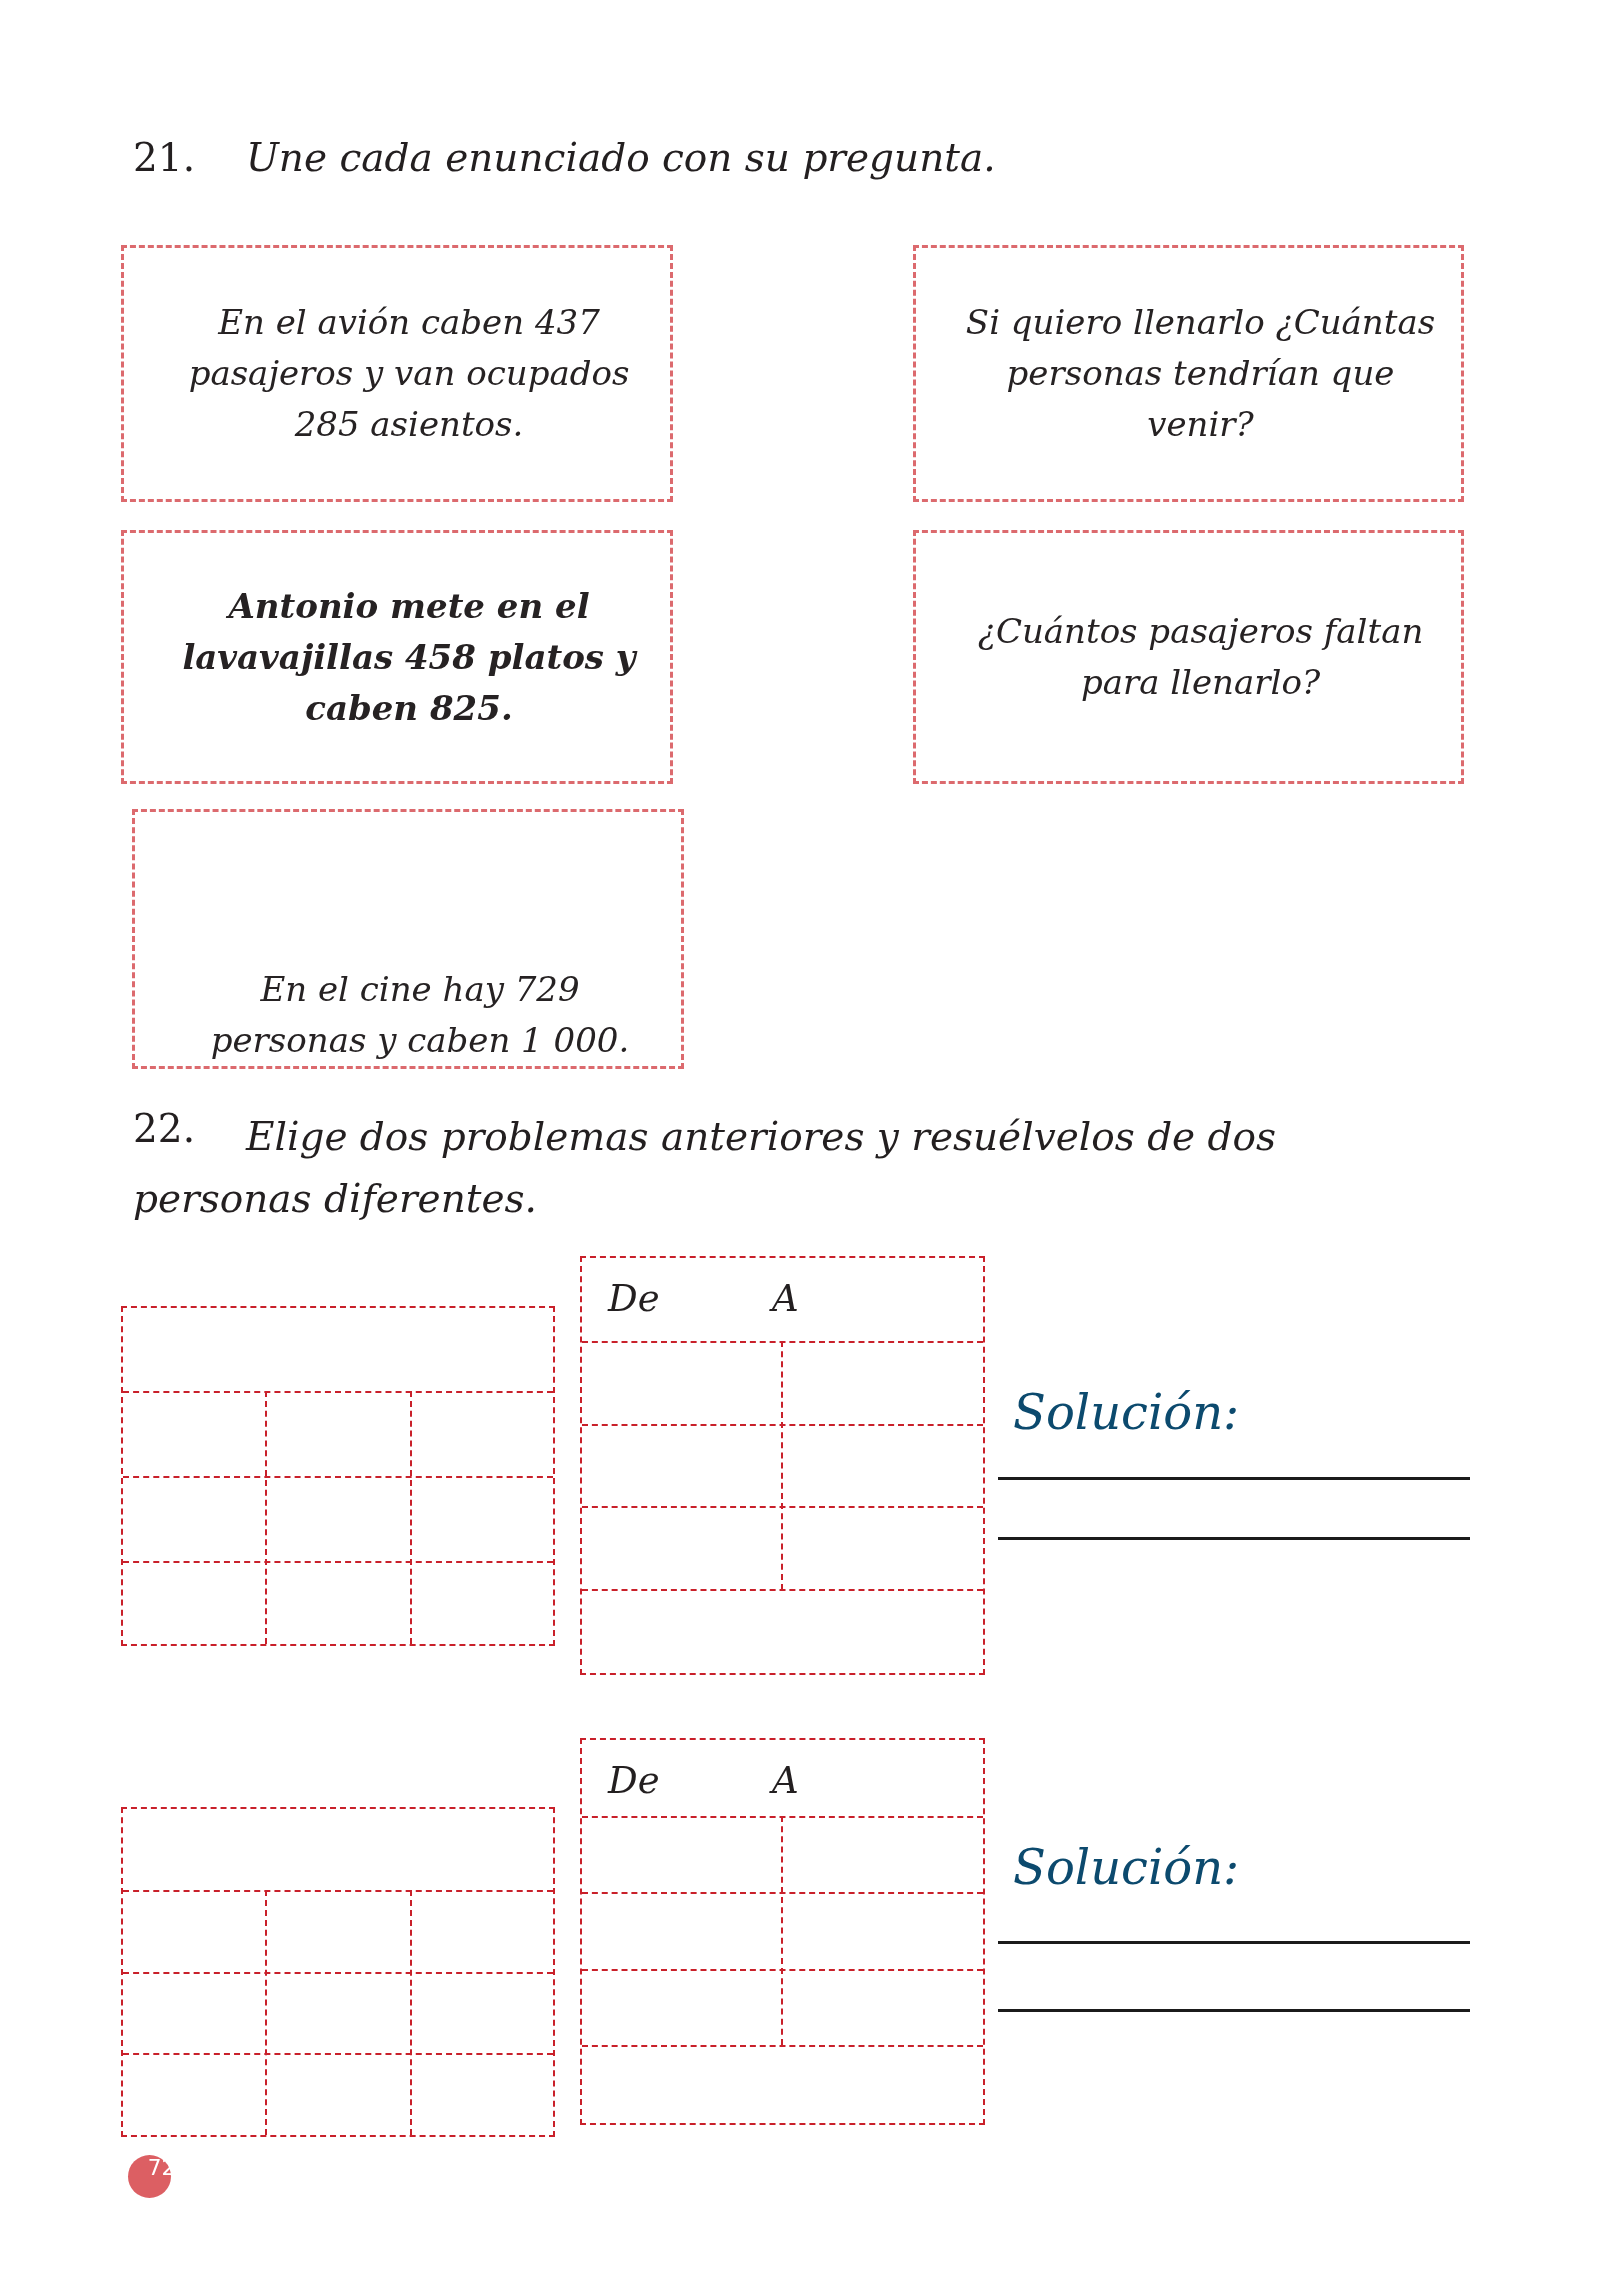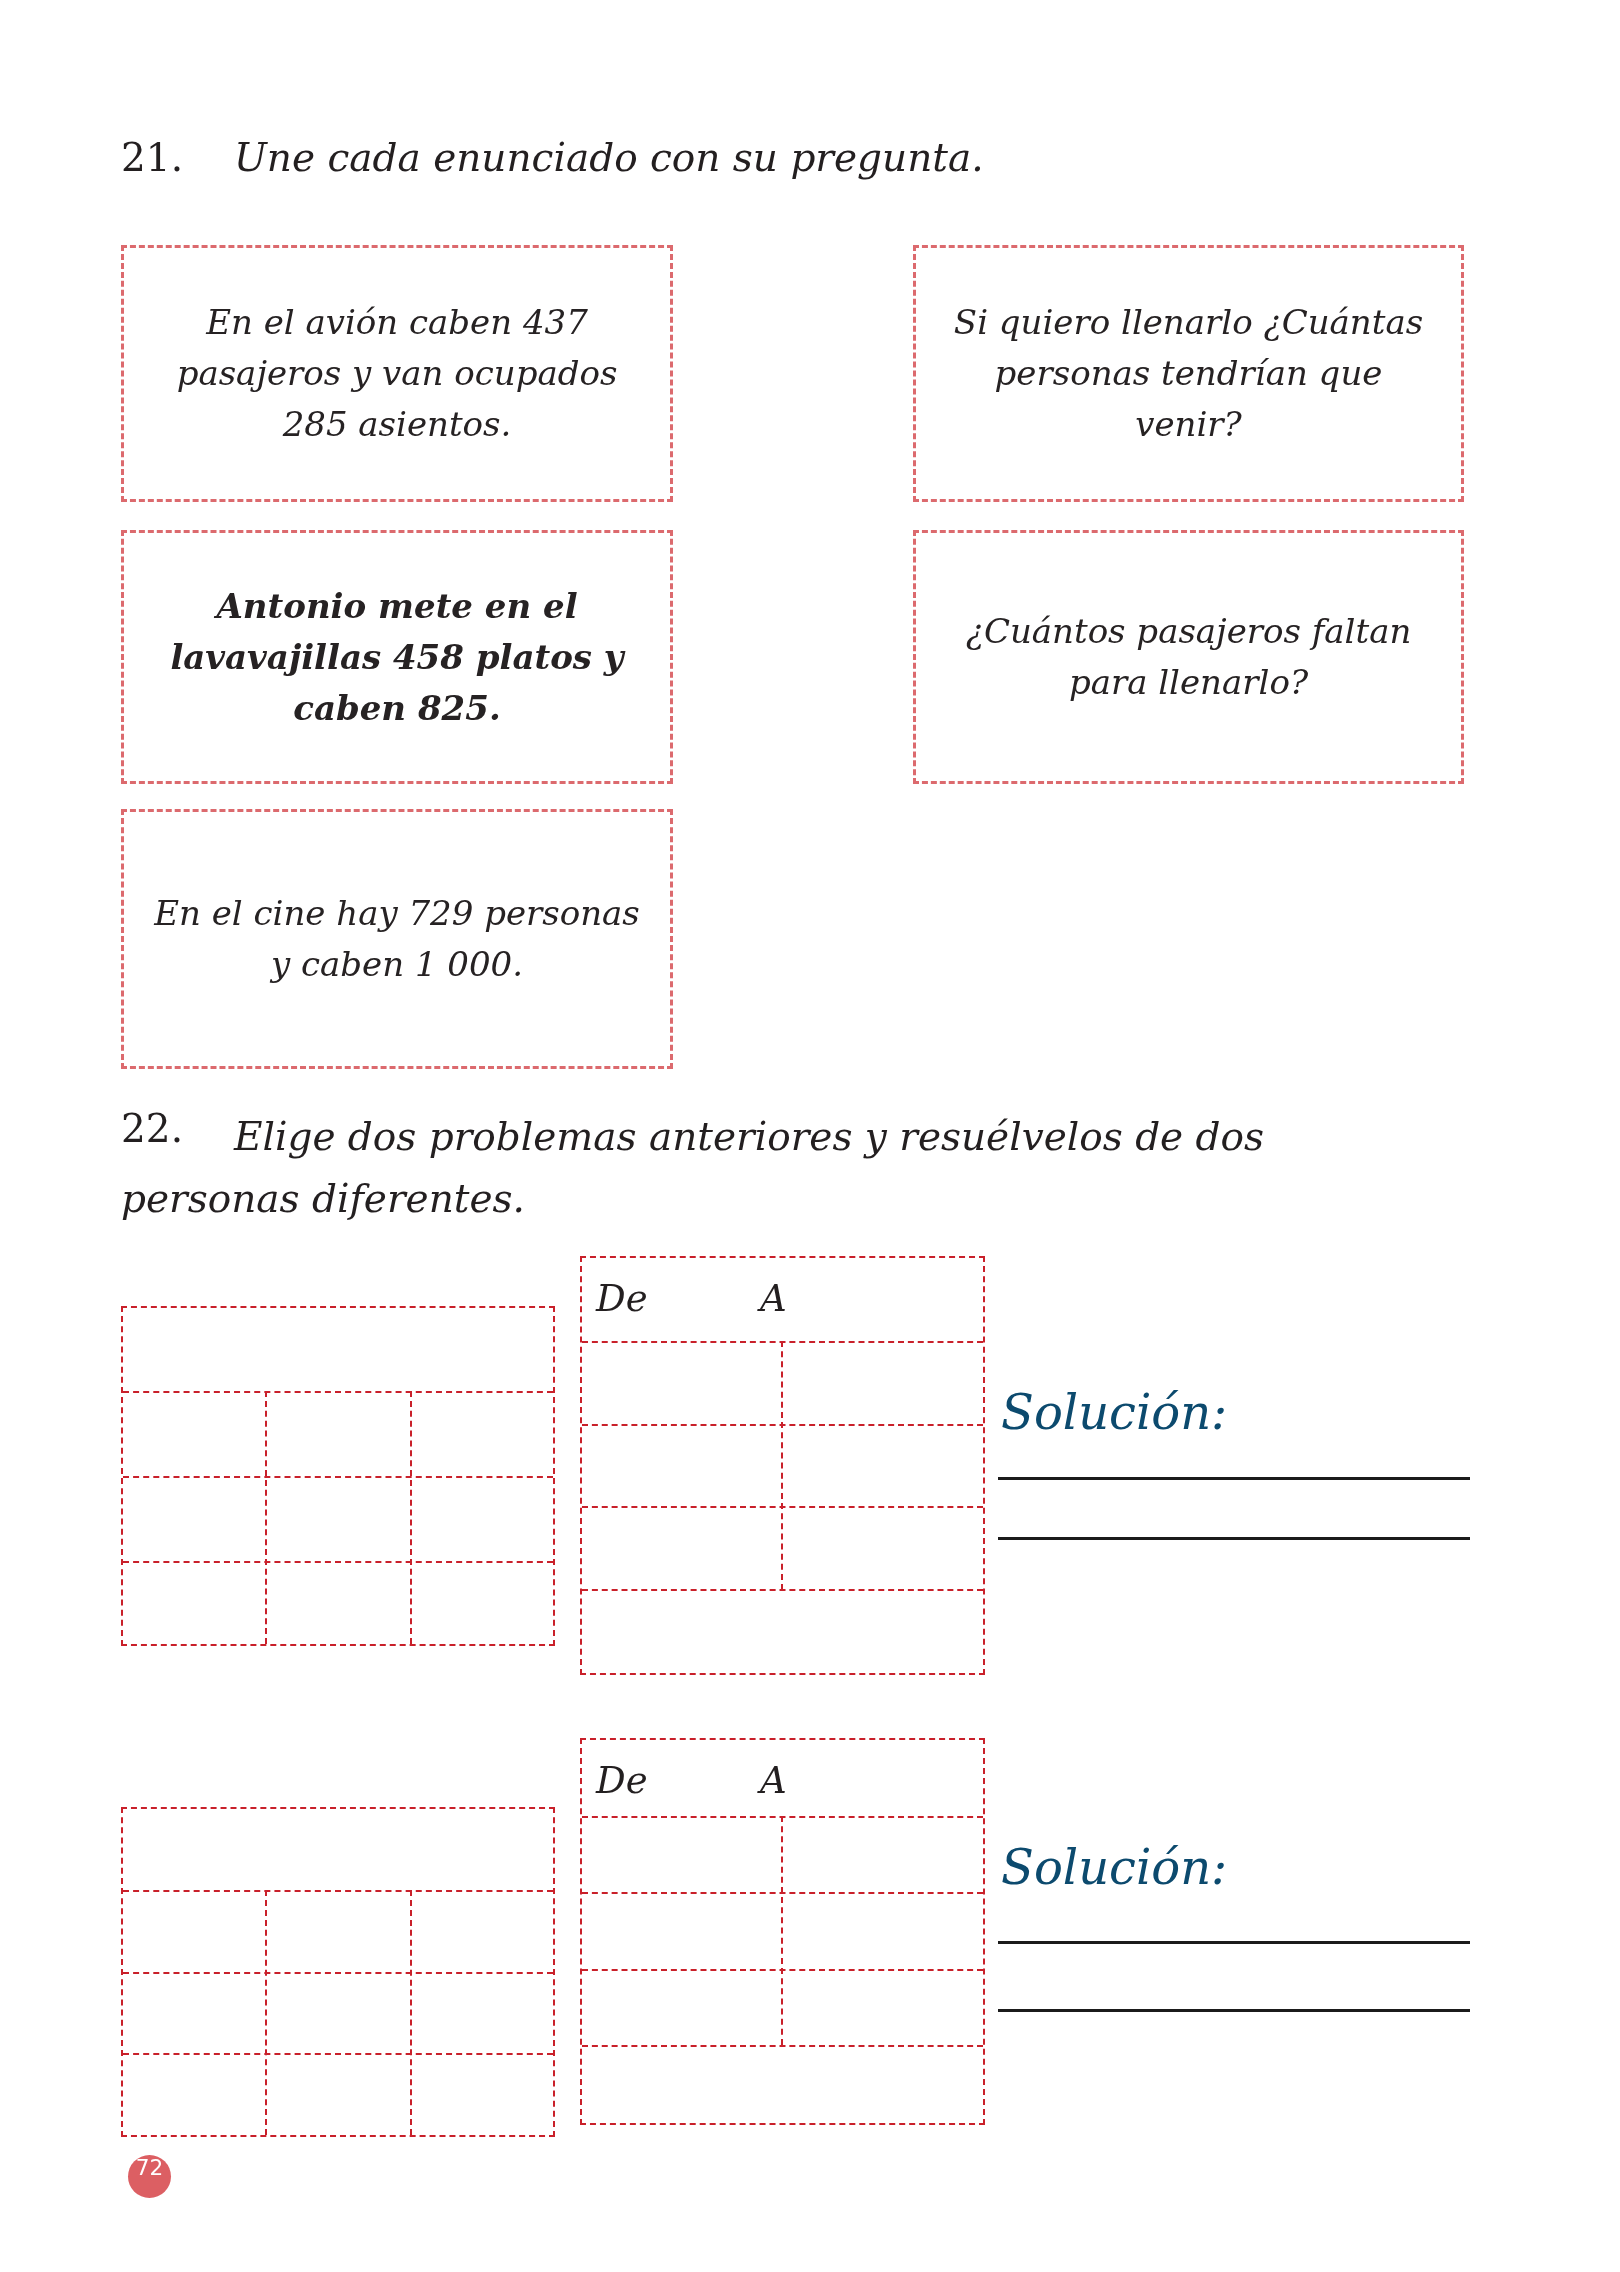--- a/index.html
+++ b/index.html
@@ -5,21 +5,21 @@
   html,body{margin:0;padding:0;background:#ffffff;}
   .page{
     position:relative;
     width:1620px;
     height:2273px;
     background:#ffffff;
     font-family:"DejaVu Serif",serif;
     color:#231f20;
     overflow:hidden;
   }
-  *{box-sizing:border-box;}
+  *{box-sizing:border-box;padding-left:12px;}
 
   
   .exnum{
     position:absolute;
     font-size:39px;
     font-style:normal;
     color:#231f20;
   }
   #ex21-num{left:121px;top:135px;}
   #ex21-title{
@@ -41,21 +41,21 @@
     display:flex;align-items:center;justify-content:center;
     background:#ffffff;
   }
   .cardtext{
     display:block;text-align:center;
     font-size:34px;line-height:1.5;font-style:italic;
     color:#262223;max-width:489px;
   }
   #card-l1{left:121px;top:245px;width:552px;height:257px;}
   #card-l2{left:121px;top:530px;width:552px;height:254px;font-weight:bold;}
-  #card-l3{left:121px;top:809px;width:552px;height:260px;}
+  #card-l3{left:132px;top:809px;width:552px;height:260px;align-items:flex-end;}
   #card-r1{left:913px;top:245px;width:551px;height:257px;}
   #card-r2{left:913px;top:530px;width:551px;height:254px;}
   #card-r3{left:913px;top:809px;width:551px;height:257px;}
 
   
   .workgrid{
     position:absolute;
     border:2.5px dashed #c9202a;
     background:#ffffff;
   }

